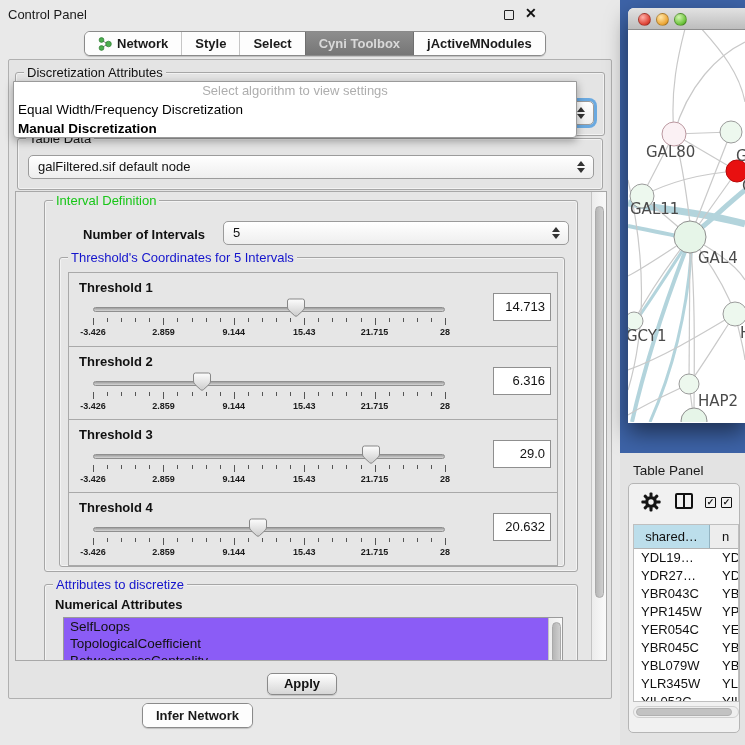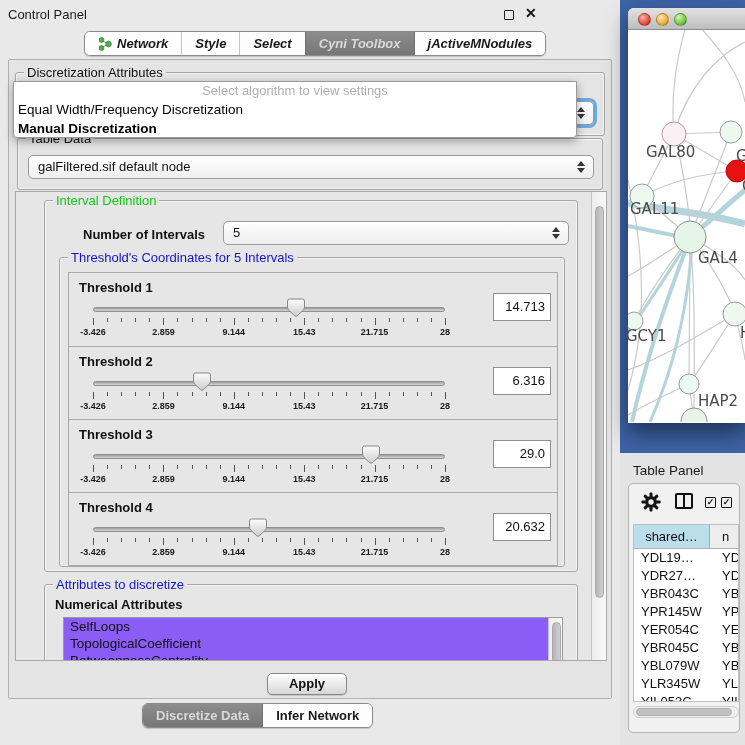--- a/index.html
+++ b/index.html
@@ -13,21 +13,21 @@
   .cp { position:absolute; left:0; top:0; width:620px; height:745px; background:#e9e9e9; }
   .cp-title { position:absolute; left:8px; top:7px; font-size:13px; color:#1a1a1a; }
   .float-btn { position:absolute; left:504px; top:10px; width:10px; height:10px; border:1.5px solid #222; border-radius:1px; background:transparent; }
   .close-btn { position:absolute; left:525px; top:5px; font-size:14px; font-weight:bold; color:#111; }
 
   .tabbar { position:absolute; display:inline-flex; height:25px; border:1px solid #8a8a8a; border-radius:6px; background:#fff; overflow:hidden; box-shadow:0 1px 1px rgba(0,0,0,.18); }
   .tabbar .seg { display:flex; align-items:center; gap:5px; padding:0 13px; font-size:13px; font-weight:bold; color:#1a1a1a; line-height:23px; position:relative; background:#fdfdfd; }
   .tabbar .seg + .seg { border-left:1px solid #c6c6c6; }
   .tabbar .seg.selected { background:linear-gradient(#8d8d8d,#767676); color:#d9d9d9; border-left-color:#6f6f6f; }
   .tabbar .seg.selected + .seg { border-left-color:#6f6f6f; }
-  #top-tabbar { left:84px; top:31px;font-style:italic; }
+  #top-tabbar { left:84px; top:31px; }
   #bottom-tabbar { left:142px; top:703px; }
 
   .content-box { position:absolute; left:8px; top:59px; width:604px; height:640px; border:1px solid #b0b0b0; background:#e4e4e4; border-radius:2px; }
 
   .groupbox { position:absolute; border:1px solid #a6a6a6; border-radius:3px; box-shadow:inset 0 0 0 1px rgba(255,255,255,.5); }
   .groupbox > .gb-label { position:absolute; top:-8px; left:8px; background:#e4e4e4; padding:0 3px; font-size:13px; color:#111; white-space:nowrap; }
   .gb-label.green { color:#17c617; }
   .gb-label.blue  { color:#1414cc; }
 
   .combo { position:absolute; height:24px; border:1px solid #9b9b9b; border-radius:5px; background:linear-gradient(#ffffff,#eeeeee); font-size:13px; line-height:22px; padding-left:9px; color:#111; overflow:hidden; white-space:nowrap; }
@@ -72,21 +72,21 @@
   .tick-label { position:absolute; transform:translateX(-50%); font-size:9px; font-weight:bold; color:#1a1a1a; white-space:nowrap; }
   .thr-value { position:absolute; left:424px; top:20px; width:58px; height:28px; background:#fff; border:1px solid #8f8f8f; font-size:13px; line-height:26px; text-align:right; padding-right:5px; }
 
   #attr-group { left:28px; top:392px; width:534px; height:110px; }
   #attr-subtitle { position:absolute; left:10px; top:12px; font-size:13px; font-weight:bold; }
   #attr-list { position:absolute; left:18px; top:32px; width:500px; height:66px; background:#8b5cf6; border:1px solid #9a9a9a; overflow:hidden; }
   .attr-item { height:17px; line-height:17px; font-size:13.5px; padding-left:6px; white-space:nowrap; }
   #attr-list .vscroll { width:14px; background:linear-gradient(to right,#ededed,#f9f9f9); }
   #attr-vthumb { top:4px; height:42px; }
 
-  #apply-btn { position:absolute; left:258px; top:613px; width:80px; height:22px; border:1px solid #8a8a8a; border-radius:5px; background:linear-gradient(#ffffff,#d6d6d6); font-size:13px; font-weight:bold; text-align:center; line-height:20px; box-shadow:0 1px 1px rgba(0,0,0,.15); }
+  #apply-btn { position:absolute; left:258px; top:613px; width:70px; height:22px; border:1px solid #8a8a8a; border-radius:5px; background:linear-gradient(#ffffff,#d6d6d6); font-size:13px; font-weight:bold; text-align:center; line-height:20px; box-shadow:0 1px 1px rgba(0,0,0,.15); }
 
   
   #desktop { position:absolute; left:620px; top:0; width:125px; height:453px; background:#3d63a7; }
   #net-window { position:absolute; left:8px; top:8px; width:117px; height:415px; border-radius:6px 0 0 0; box-shadow:0 10px 22px rgba(0,0,0,.5); overflow:hidden; background:#fff; }
   #net-titlebar { height:22px; background:linear-gradient(#e2e2e2,#bdbdbd); border-bottom:1px solid #8d8d8d; position:relative; }
   .light { position:absolute; top:5px; width:13px; height:13px; border-radius:50%; border:1px solid rgba(0,0,0,.25); }
   .light.red    { left:10px;  background:radial-gradient(circle at 35% 30%, #ffb0a8, #e0473a 65%, #a82318); }
   .light.yellow { left:28px;  background:radial-gradient(circle at 35% 30%, #ffe6a8, #eda93b 65%, #b87a12); }
   .light.green  { left:46px;  background:radial-gradient(circle at 35% 30%, #d2f5b0, #6fc53f 65%, #3d8a14); }
   #net-canvas { position:relative; width:117px; height:392px; background:#fff; }
@@ -402,23 +402,20 @@
 
         <div class="vscroll">
             <div class="thumb" id="main-vthumb"></div>
           </div>
       </div>
 
       <div id="apply-btn">Apply</div>
     </div>
 
     <div class="tabbar" id="bottom-tabbar">
-        <div class="seg selected">
-          <span>Discretize Data</span>
-        </div>
         <div class="seg">
           <span>Infer Network</span>
         </div>
       </div>
   </div>
 
   <div id="desktop">
     <div id="net-window">
       <div id="net-titlebar">
         <div class="light red"></div>

